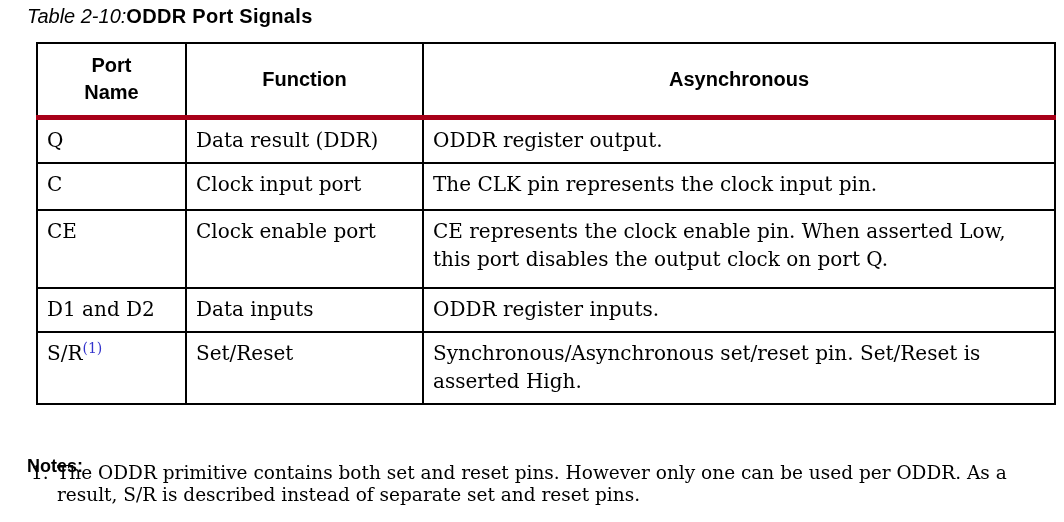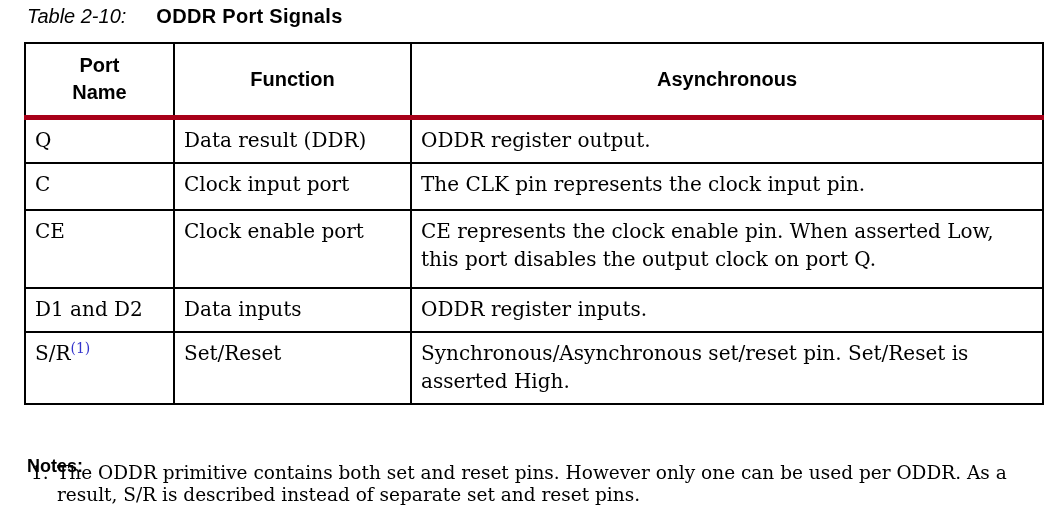--- a/index.html
+++ b/index.html
@@ -21,31 +21,30 @@
   .table-caption {
     position: absolute;
     left: 27px;
     top: 5px;
     font-family: "Liberation Sans", sans-serif;
     font-size: 20px;
     white-space: nowrap;
   }
   .caption-label {
     font-style: italic;
-    margin-right: 30px;
   }
   .caption-name {
     font-weight: bold;
     letter-spacing: 0.3px;
   }
 
   
   table.signals {
     position: absolute;
-    left: 24px;
+    left: 36px;
     top: 42px;
     width: 1018px;
     border-collapse: collapse;
     table-layout: fixed;
   }
   table.signals th,
   table.signals td {
     border: 2px solid #000000;
     box-sizing: border-box;
   }

